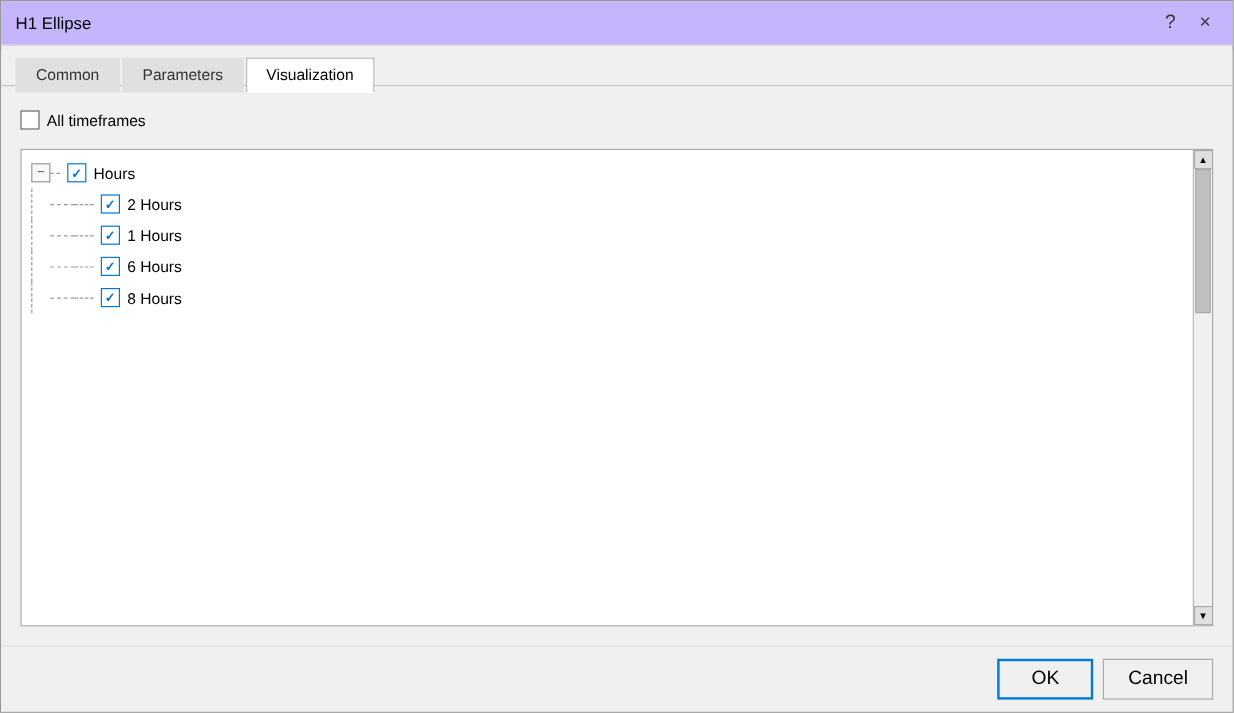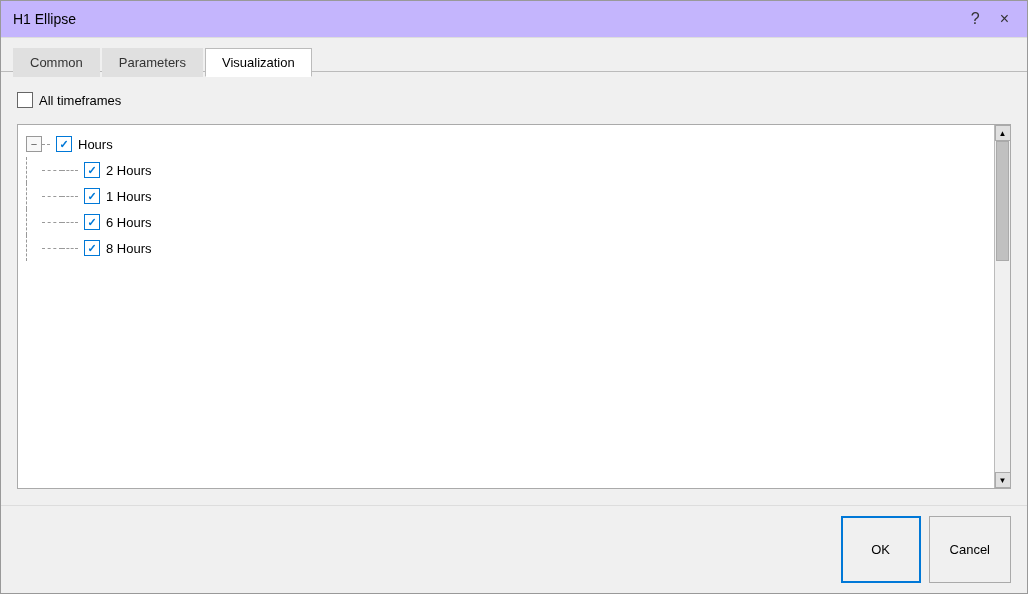--- a/index.html
+++ b/index.html
@@ -227,23 +227,23 @@
       display: flex;
       justify-content: flex-end;
       padding: 10px 16px;
       gap: 8px;
       background: #f0f0f0;
       border-top: 1px solid #ddd;
     }
 
     .btn {
       min-width: 80px;
-      padding: 24px 20px;
-      cursor: pointer;
-      font-size: 13px;
+      padding: 6px 20px;
+      cursor: pointer;
+      font-size: 16px;
       border: 1px solid #aaa;
       background: #f0f0f0;
     }
 
     .btn-ok {
       border: 2px solid #0078d7;
       background: #f0f0f0;
     }
   </style>
 </head>

